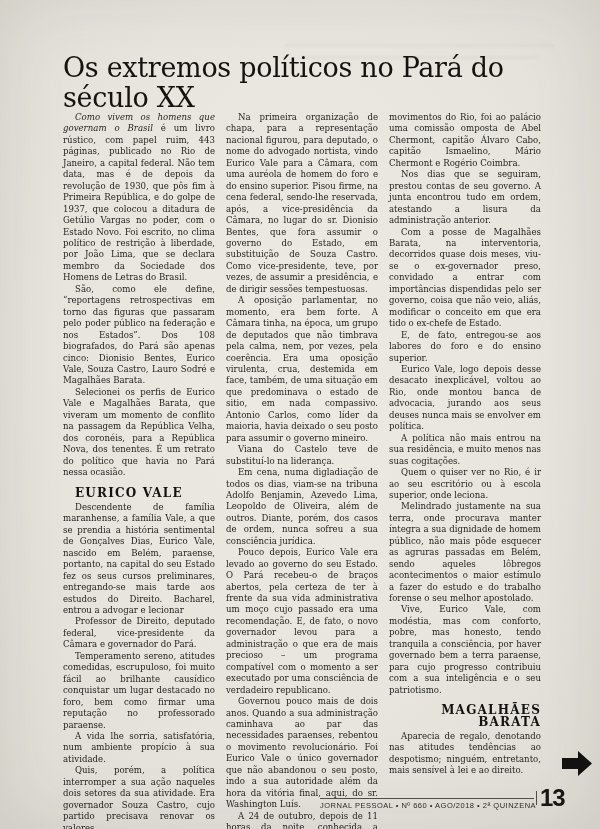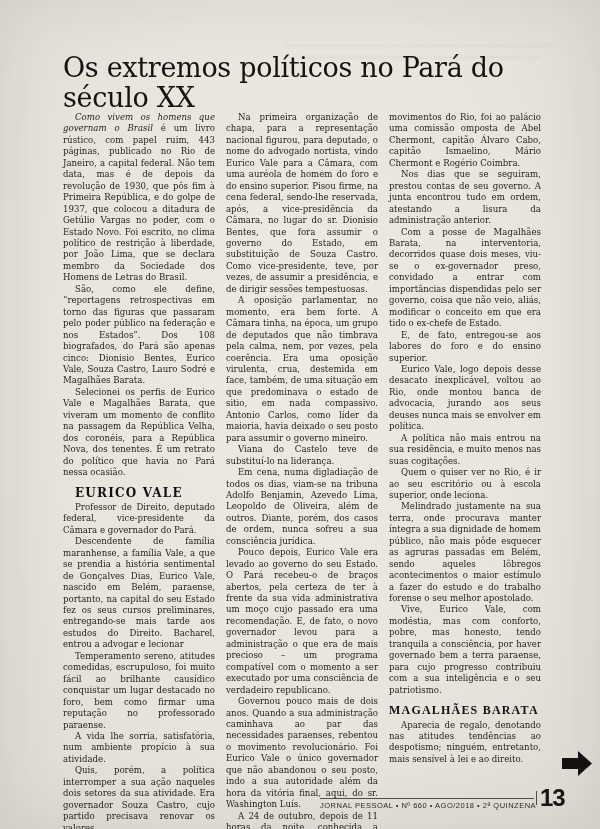--- a/index.html
+++ b/index.html
@@ -37,21 +37,21 @@
     text-align: justify; hyphens: auto; overflow-wrap: break-word;
     color: #201f1c;
   }
   .para { margin: 0; text-indent: 12px; }
   .para.noindent { text-indent: 0; }
   .para em { font-style: italic; }
   .subhead {
     font-size: 12px; font-weight: bold; letter-spacing: 1.2px;
     margin: 9px 0 3px 0; text-indent: 12px; color: #131210;
   }
-  .subhead.center { text-align: left; text-indent: 0; font-family: Liberation Serif, serif; }
+  .subhead.center { text-align: right; text-indent: 0; }
   .footer { position: absolute; left: 0; top: 788px; width: 500px; height: 41px; }
   .footer-rule {
     position: absolute; left: 320px; top: 10px; width: 214px;
     border-top: 1px solid #4f4d48;
   }
   .footer-tick {
     position: absolute; left: 536px; top: 3px; height: 14px;
     border-left: 1px solid #4f4d48;
   }
   .footer-credits {
@@ -78,22 +78,22 @@
   <div class="header">
     <h1 class="title">Os extremos políticos no Pará do século XX</h1>
   </div>
 
   <div class="columns">
     <div class="col">
         <p class="para"><em>Como vivem os homens que governam o Brasil</em> é um livro rústico, com papel ruim, 443 páginas, publicado no Rio de Janeiro, a capital federal. Não tem data, mas é de depois da revolução de 1930, que pôs fim à Primeira República, e do golpe de 1937, que colocou a ditadura de Getúlio Vargas no poder, com o Estado Novo. Foi escrito, no clima político de restrição à liberdade, por João Lima, que se declara membro da Sociedade dos Homens de Letras do Brasil.</p>
         <p class="para">São, como ele define, “reportagens retrospectivas em torno das figuras que passaram pelo poder público na federação e nos Estados”. Dos 108 biografados, do Pará são apenas cinco: Dionisio Bentes, Eurico Vale, Souza Castro, Lauro Sodré e Magalhães Barata.</p>
         <p class="para">Selecionei os perfis de Eurico Vale e Magalhães Barata, que viveram um momento de conflito na passagem da República Velha, dos coronéis, para a República Nova, dos tenentes. É um retrato do político que havia no Pará nessa ocasião.</p>
         <h3 class="subhead">EURICO VALE</h3>
+        <p class="para">Descendente de família maranhense, a família Vale, a que se prendia a história sentimental de Gonçalves Dias, Eurico Vale, nascido em Belém, paraense, portanto, na capital do seu Estado fez os seus cursos preliminares, entregando-se mais tarde aos estudos do Direito. Bacharel, entrou a advogar e lecionar</p>
         <p class="para">Professor de Direito, deputado federal, vice-presidente da Câmara e governador do Pará.</p>
-        <p class="para">Descendente de família maranhense, a família Vale, a que se prendia a história sentimental de Gonçalves Dias, Eurico Vale, nascido em Belém, paraense, portanto, na capital do seu Estado fez os seus cursos preliminares, entregando-se mais tarde aos estudos do Direito. Bacharel, entrou a advogar e lecionar</p>
         <p class="para">Temperamento sereno, atitudes comedidas, escrupuloso, foi muito fácil ao brilhante causídico conquistar um lugar destacado no foro, bem como firmar uma reputação no professorado paraense.</p>
         <p class="para">A vida lhe sorria, satisfatória, num ambiente propício à sua atividade.</p>
         <p class="para">Quis, porém, a política interromper a sua ação naqueles dois setores da sua atividade. Era governador Souza Castro, cujo partido precisava renovar os valores.</p>
       </div>
     <div class="col">
         <p class="para">Na primeira organização de chapa, para a representação nacional figurou, para deputado, o nome do advogado nortista, vindo Eurico Vale para a Câmara, com uma auréola de homem do foro e do ensino superior. Pisou firme, na cena federal, sendo-lhe reservada, após, a vice-presidência da Câmara, no lugar do sr. Dionisio Bentes, que fora assumir o governo do Estado, em substituição de Souza Castro. Como vice-presidente, teve, por vezes, de assumir a presidência, e de dirigir sessões tempestuosas.</p>
         <p class="para">A oposição parlamentar, no momento, era bem forte. A Câmara tinha, na época, um grupo de deputados que não timbrava pela calma, nem, por vezes, pela coerência. Era uma oposição virulenta, crua, destemida em face, também, de uma situação em que predominava o estado de sitio, em nada compassivo. Antonio Carlos, como líder da maioria, havia deixado o seu posto para assumir o governo mineiro.</p>
         <p class="para">Viana do Castelo teve de substituí-lo na liderança.</p>
         <p class="para">Em cena, numa digladiação de todos os dias, viam-se na tribuna Adolfo Benjamin, Azevedo Lima, Leopoldo de Oliveira, além de outros. Diante, porém, dos casos de ordem, nunca sofreu a sua consciência jurídica.</p>
         <p class="para">Pouco depois, Eurico Vale era levado ao governo do seu Estado. O Pará recebeu-o de braços abertos, pela certeza de ter à frente da sua vida administrativa um moço cujo passado era uma recomendação. E, de fato, o novo governador levou para a administração o que era de mais precioso – um programa compatível com o momento a ser executado por uma consciência de verdadeiro republicano.</p>

